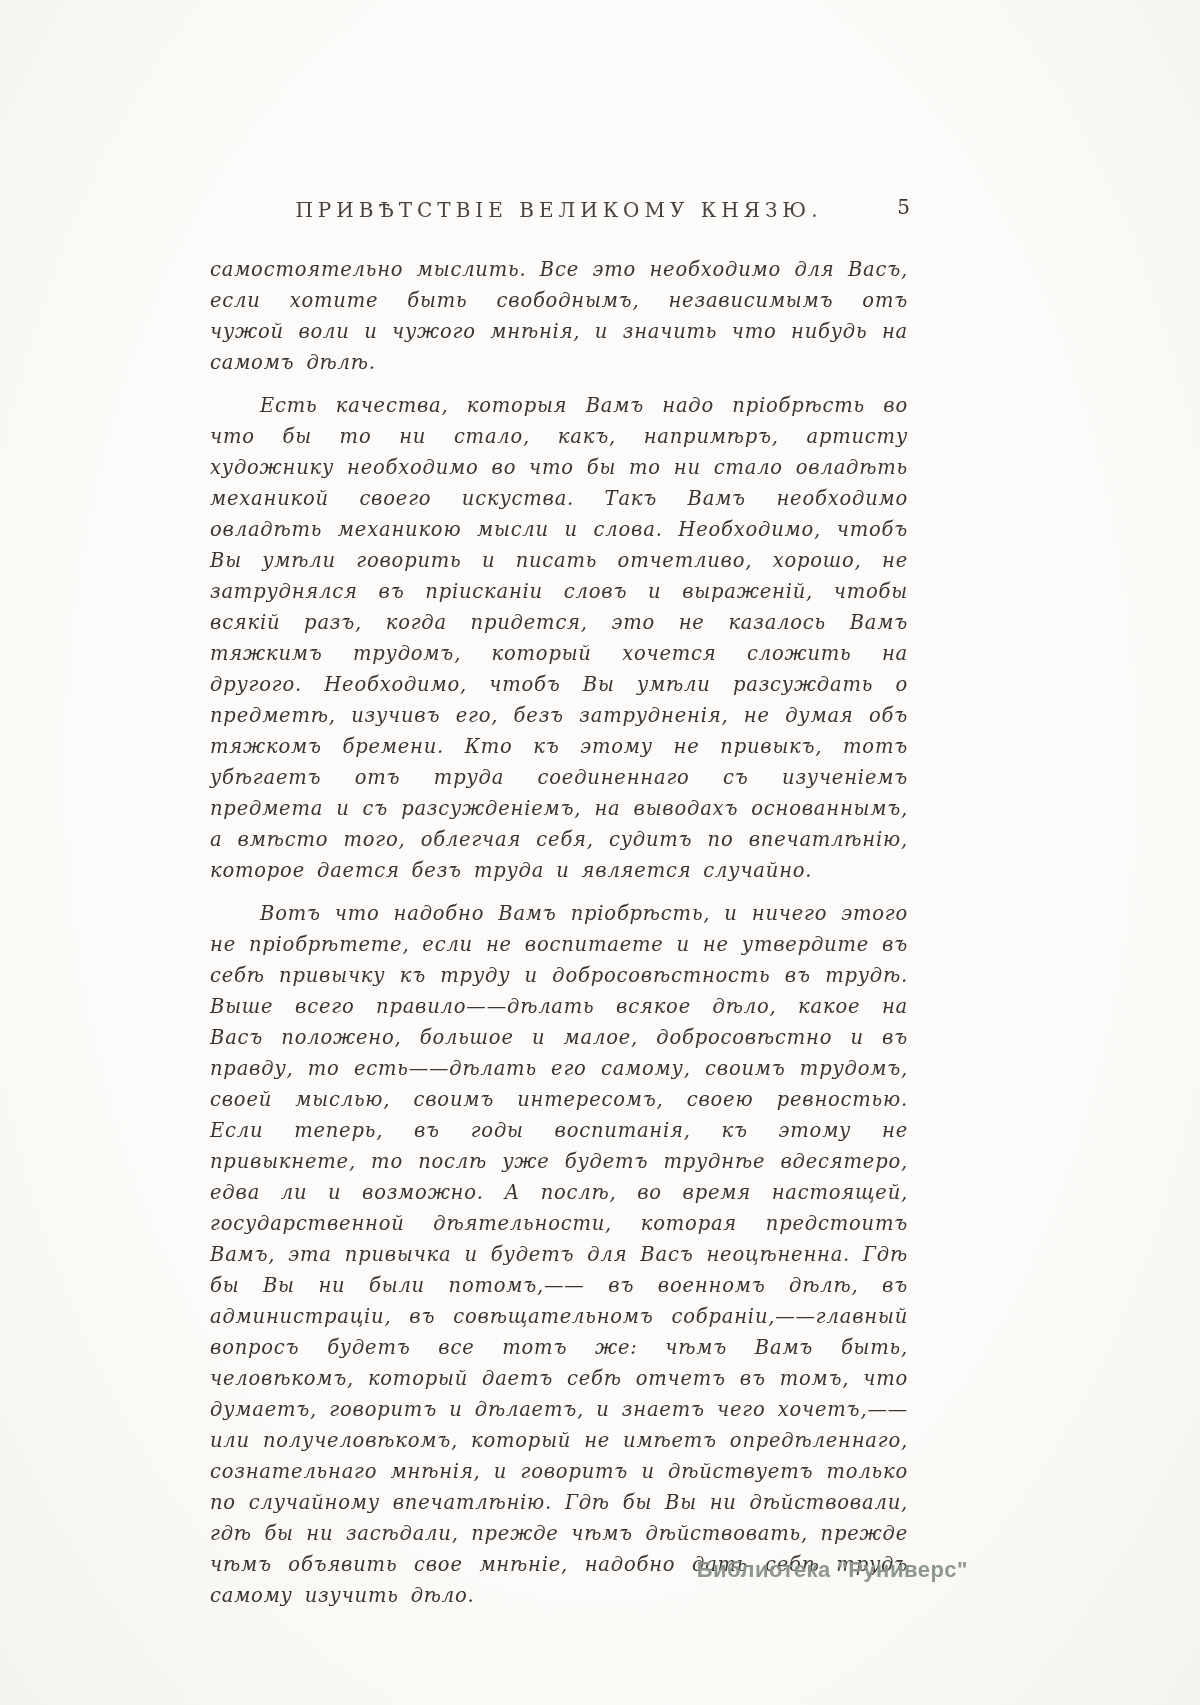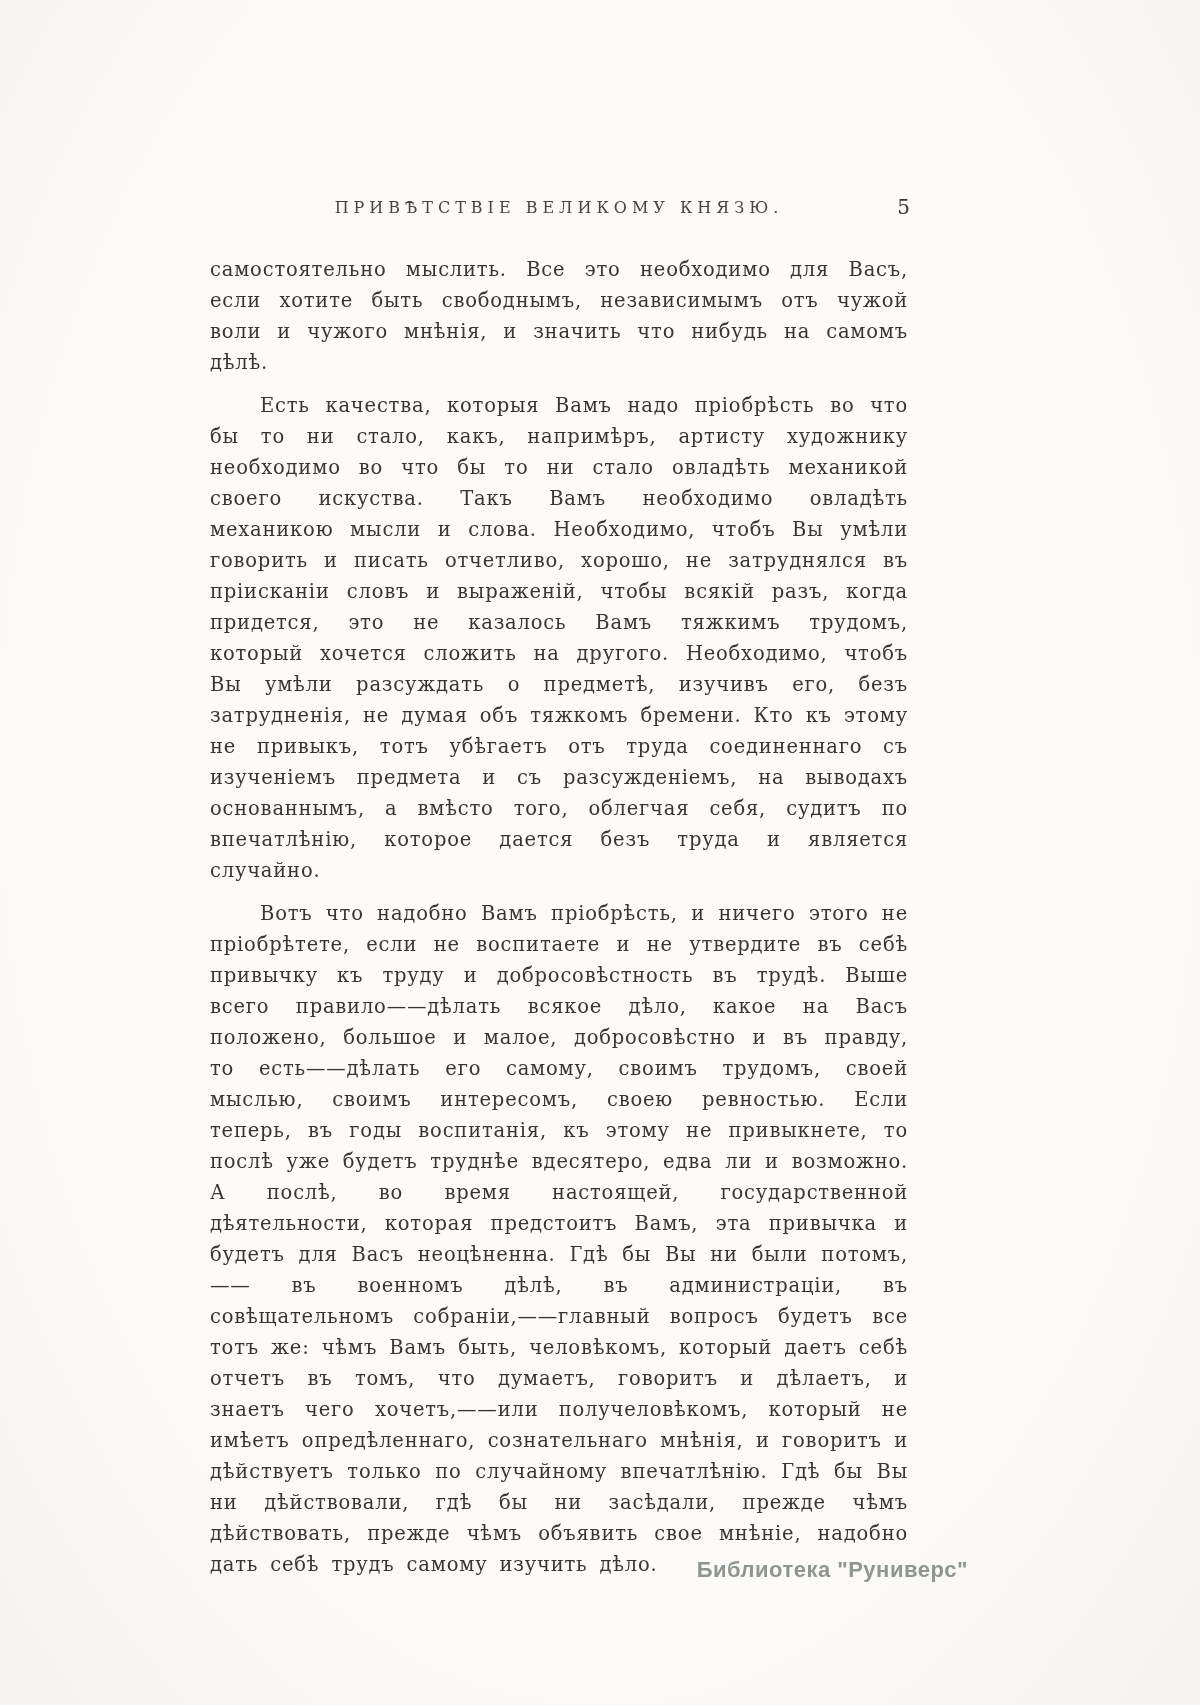--- a/index.html
+++ b/index.html
@@ -24,21 +24,21 @@
     width: 698px;
   }
   .page-header {
     position: relative;
     width: 100%;
     height: 30px;
   }
   .running-title {
     display: block;
     text-align: center;
-    font-size: 16px;
+    font-size: 20px;
     letter-spacing: 5px;
     color: #4a443e;
     white-space: nowrap;
   }
   .page-number {
     position: absolute;
     right: -2px;
     top: -3px;
     font-size: 20px;
     letter-spacing: 0;
@@ -48,20 +48,21 @@
     margin-top: 26px;
     font-size: 19.5px;
     line-height: 31px;
     color: #3b3531;
     text-align: justify;
     letter-spacing: 0.8px;
     word-spacing: 5px;
   }
   .body-text p {
     margin: 0 0 5px 0;
+    font-style: italic;
   }
   .body-text p.indent {
     text-indent: 50px;
     margin-top: 12px;
   }
   .stray-mark {
     position: absolute;
     left: 660px;
     top: 1374px;
     width: 3px;

